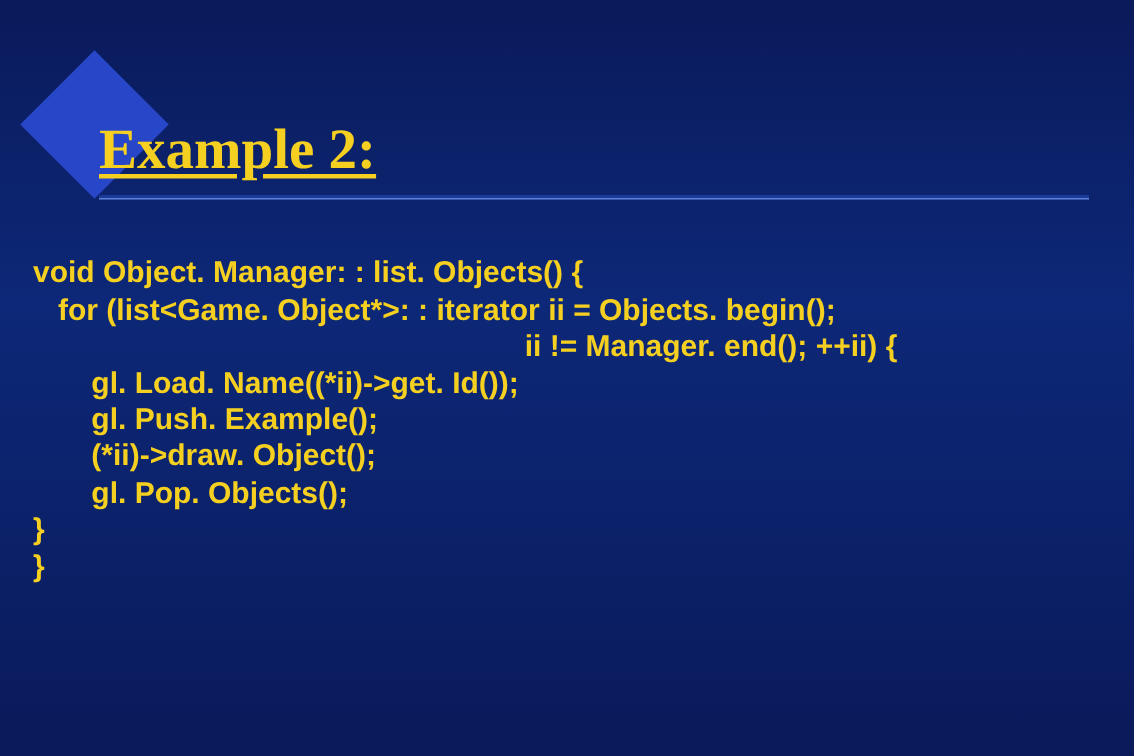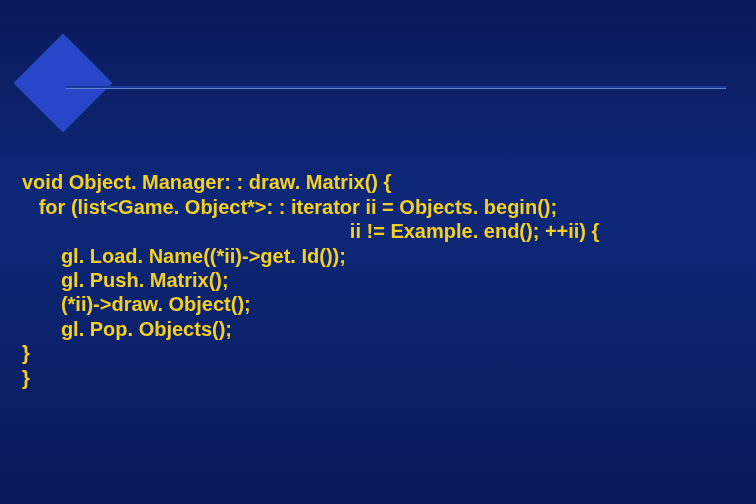--- a/index.html
+++ b/index.html
@@ -54,26 +54,27 @@
     line-height: 1.22;
     white-space: pre;
   }
 </style>
 </head>
 <body>
 
 <div class="diamond"></div>
 
 <div class="title-wrap">
+  <div class="title">Example 2:</div>
   <div class="title-rule"></div>
 </div>
 
 <div class="code-block">
-<span>void Object. Manager: : draw. Matrix() {</span>
+<span>void Object. Manager: : list. Objects() {</span>
 <span>   for (list&lt;Game. Object*&gt;: : iterator ii = Objects. begin();</span>
-<span>                                                           ii != Example. end(); ++ii) {</span>
+<span>                                                           ii != Manager. end(); ++ii) {</span>
 <span>       gl. Load. Name((*ii)-&gt;get. Id());</span>
-<span>       gl. Push. Matrix();</span>
+<span>       gl. Push. Example();</span>
 <span>       (*ii)-&gt;draw. Object();</span>
 <span>       gl. Pop. Objects();</span>
 <span>}</span>
 <span>}</span>
 </div>
 
 </body></html>

